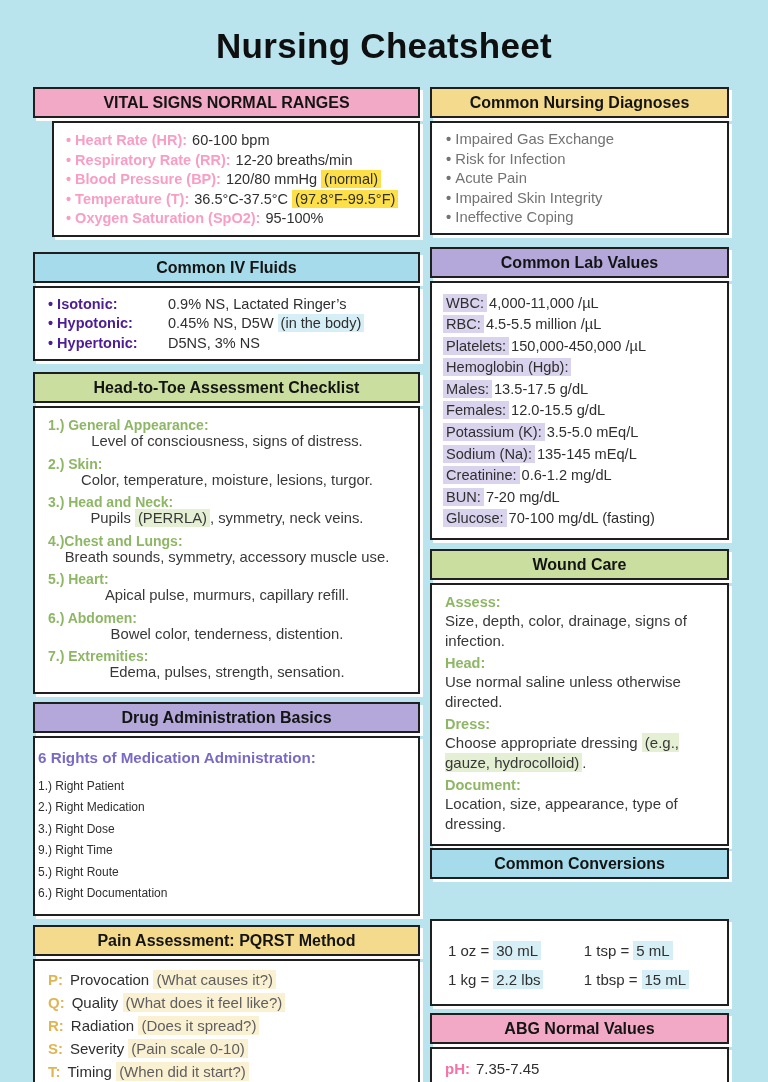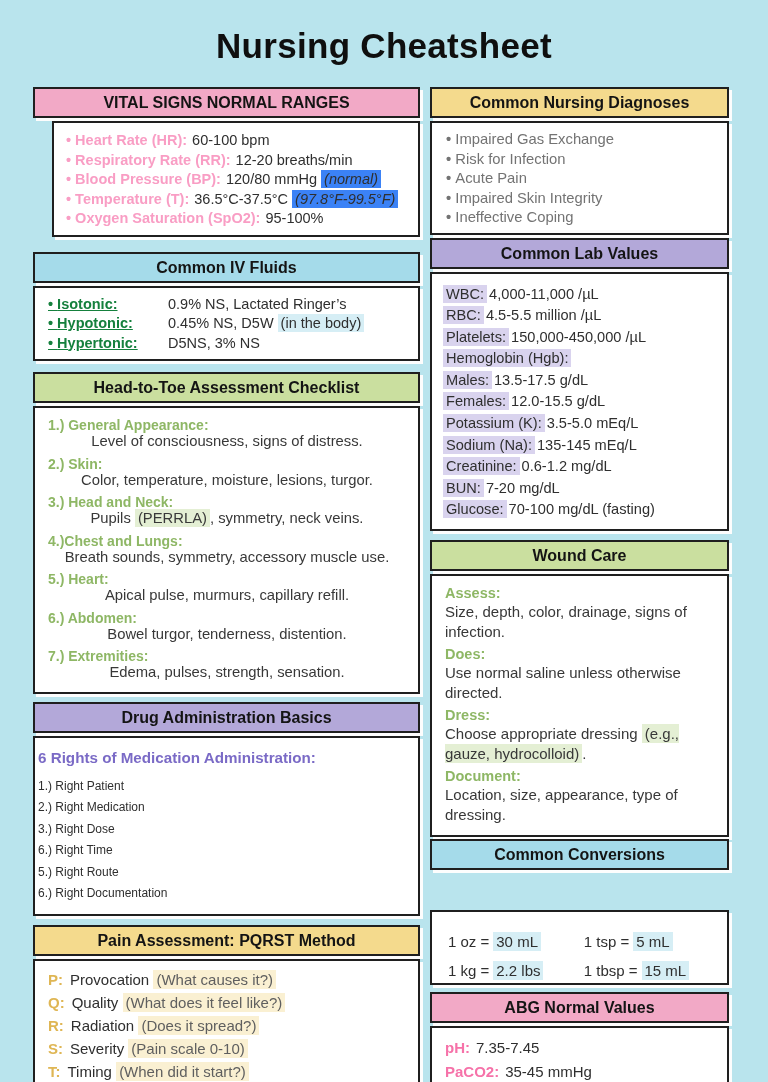--- a/index.html
+++ b/index.html
@@ -39,28 +39,28 @@
     background: #ffffff;
   }
 
   .bg-pink   { background: #f2a9c6; }
   .bg-blue   { background: #a5dbea; }
   .bg-green  { background: #cadf9f; }
   .bg-purple { background: #b3a8d9; }
   .bg-yellow { background: #f4da8d; }
 
   .t-pink   { color: #f99dc4; }
-  .t-blue   { color: #15803d; text-decoration: underline; }
+  .t-blue   { color: #4c1d95; }
   .t-green  { color: #8eb765; }
   .t-purple { color: #7a6ac6; }
   .t-gold   { color: #dfb654; }
   .t-hot    { color: #f672a9; }
 
   .mark { padding: 1px 3px; }
-  .m-pink   { background: #3b82f6; font-style: italic; }
+  .m-pink   { background: #fde047; }
   .m-blue   { background: #d6eef5; }
   .m-green  { background: #e4efd4; }
   .m-purple { background: #d9d3ee; text-align: center; }
   .m-cream  { background: #faf0d2; color: #5f5f5f; }
 
   .blt::before { content: "• "; font-weight: 700; }
   .lab { font-weight: 700; margin-right: 5px; }
   .val { color: #2f2f2f; }
 
   
@@ -86,40 +86,40 @@
   .drug .bod { padding: 11px 12px 9px 3px; }
   .drug-heading { font-weight: 700; font-size: 15.2px; margin-bottom: 10px; }
   .drug-item { font-size: 12px; line-height: 21.5px; }
 
   
   .pain .bod { padding: 7px 12px 6px 13px; }
   .pain-row { font-size: 15px; line-height: 23px; }
   .pain-letter { font-weight: 700; margin-right: 7px; }
 
   
-  .diag { margin-bottom: 3px; }
+  .diag { margin-bottom: 12px; }
   .diag .bod { padding: 7px 12px 5px 14px; }
   .diag-row { font-size: 14.8px; line-height: 19.5px; color: #737373; }
 
   
   .labs { margin-bottom: 9px; }
   .labs .bod { padding: 10px 8px 8px 11px; }
   .lab-row { font-size: 14.6px; line-height: 21.6px; }
   .lab-row .mark { margin-right: 2px; }
 
   
   .wound { margin-bottom: 2px; }
   .wound .bod { padding: 9px 12px 6px 13px; }
   .w-item { margin-bottom: 5px; }
   .w-lab { font-weight: 700; font-size: 14.5px; line-height: 17px; }
   .w-desc { font-size: 15px; line-height: 19.5px; color: #383838; }
 
   
   .conv { margin-bottom: 7px; }
-  .conv .bod { padding: 18px 14px 0 16px; margin-top: 40px; }
+  .conv .bod { padding: 18px 14px 12px 16px; margin-top: 40px; }
   .conv-grid { display: grid; grid-template-columns: 1.05fr 1fr; row-gap: 5px; font-size: 15px; }
   .conv-cell { line-height: 24px; }
   .conv-eq { margin-right: 4px; }
 
   
   .abg .bod { padding: 8px 12px 6px 13px; }
   .abg-row { font-size: 15px; line-height: 23.5px; }
   .abg-lab { font-weight: 700; margin-right: 6px; }
 </style>
 </head>
@@ -178,37 +178,37 @@
         <div class="chk-item">
           <div class="chk-lab t-green">4.)Chest and Lungs:</div>
           <div class="chk-desc">Breath sounds, symmetry, accessory muscle use.</div>
         </div>
         <div class="chk-item">
           <div class="chk-lab t-green">5.) Heart:</div>
           <div class="chk-desc">Apical pulse, murmurs, capillary refill.</div>
         </div>
         <div class="chk-item">
           <div class="chk-lab t-green">6.) Abdomen:</div>
-          <div class="chk-desc">Bowel turgor, tenderness, distention.</div>
+          <div class="chk-desc">Bowel color, tenderness, distention.</div>
         </div>
         <div class="chk-item">
           <div class="chk-lab t-green">7.) Extremities:</div>
           <div class="chk-desc">Edema, pulses, strength, sensation.</div>
         </div>
       </div>
     </div>
 
     <div class="card drug">
       <div class="hdr bg-purple">Drug Administration Basics</div>
       <div class="bod">
         <div class="drug-heading t-purple">6 Rights of Medication Administration:</div>
         <div class="drug-item">1.) Right Patient</div>
         <div class="drug-item">2.) Right Medication</div>
         <div class="drug-item">3.) Right Dose</div>
-        <div class="drug-item">6.) Right Time</div>
+        <div class="drug-item">9.) Right Time</div>
         <div class="drug-item">5.) Right Route</div>
         <div class="drug-item">6.) Right Documentation</div>
       </div>
     </div>
 
     <div class="card pain">
       <div class="hdr bg-yellow">Pain Assessment: PQRST Method</div>
       <div class="bod">
         <div class="pain-row"><span class="pain-letter t-gold">P:</span><span class="val">Provocation</span> <span class="mark m-cream">(What causes it?)</span></div>
         <div class="pain-row"><span class="pain-letter t-gold">Q:</span><span class="val">Quality</span> <span class="mark m-cream">(What does it feel like?)</span></div>
@@ -251,21 +251,21 @@
     </div>
 
     <div class="card wound">
       <div class="hdr bg-green">Wound Care</div>
       <div class="bod">
         <div class="w-item">
           <div class="w-lab t-green">Assess:</div>
           <div class="w-desc">Size, depth, color, drainage, signs of infection.</div>
         </div>
         <div class="w-item">
-          <div class="w-lab t-green">Does:</div>
+          <div class="w-lab t-green">Head:</div>
           <div class="w-desc">Use normal saline unless otherwise directed.</div>
         </div>
         <div class="w-item">
           <div class="w-lab t-green">Dress:</div>
           <div class="w-desc"><span>Choose appropriate dressing </span><span class="mark m-green">(e.g., gauze, hydrocolloid)</span><span>.</span></div>
         </div>
         <div class="w-item">
           <div class="w-lab t-green">Document:</div>
           <div class="w-desc">Location, size, appearance, type of dressing.</div>
         </div>

